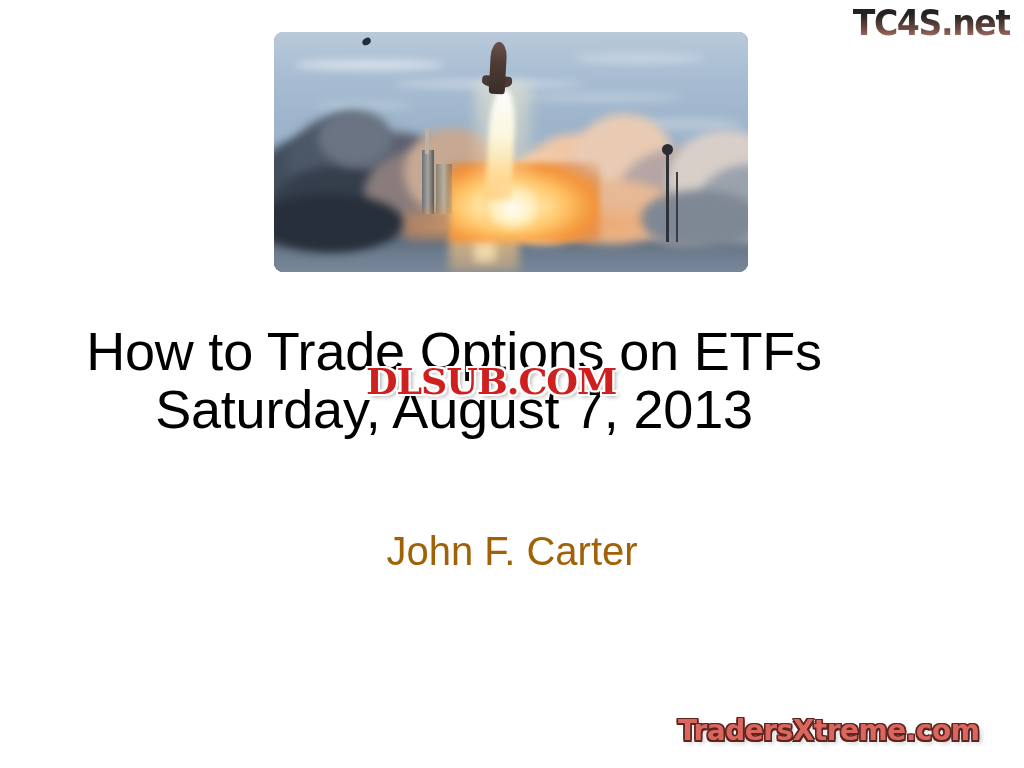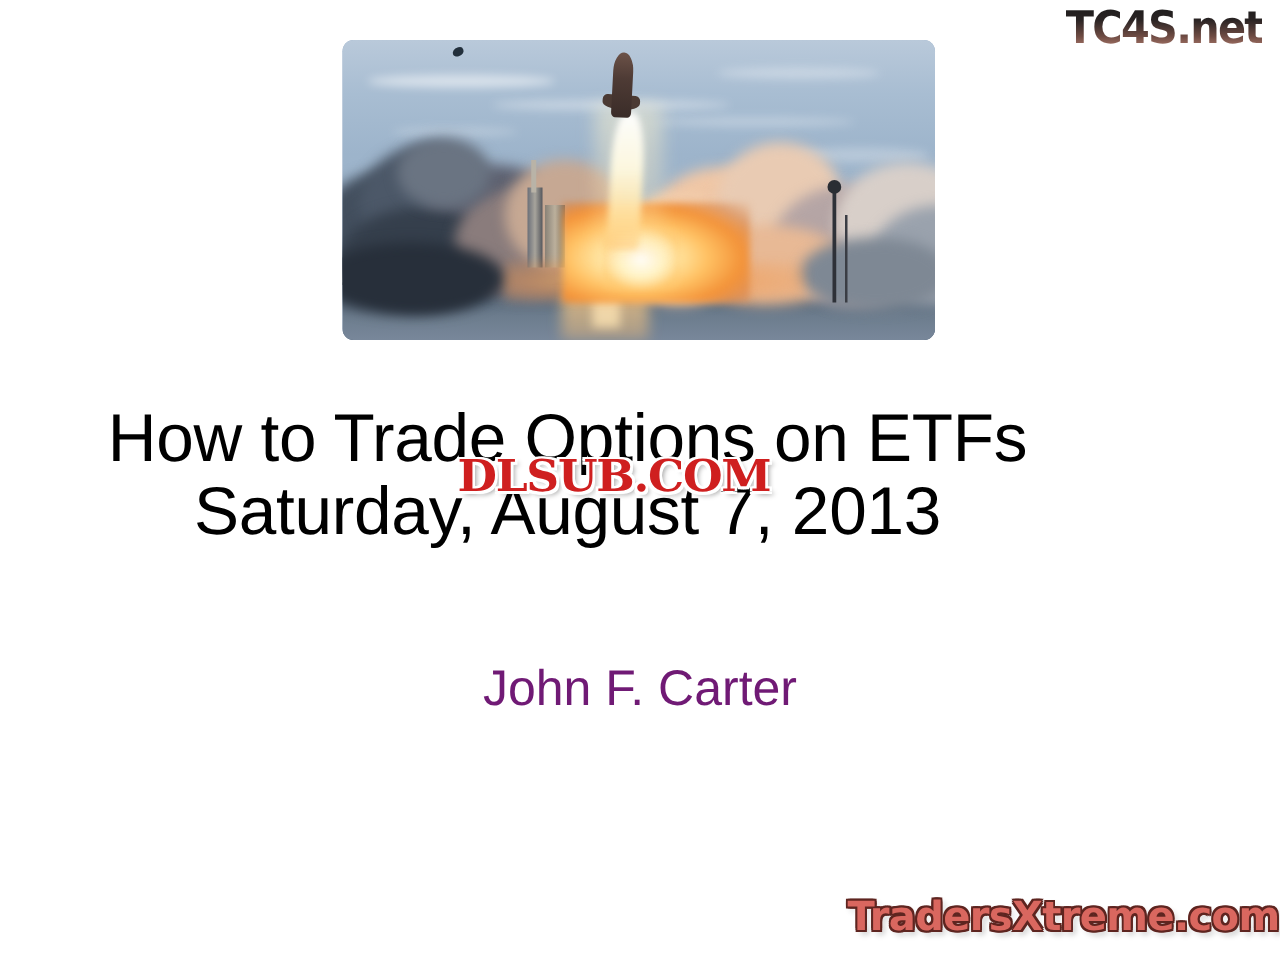--- a/index.html
+++ b/index.html
@@ -279,21 +279,21 @@
   }
 
   .subtitle-block {
     position: absolute;
     left: 0;
     top: 520px;
     width: 1024px;
     text-align: center;
   }
   .subtitle-line {
-    color: #701a75;
+    color: #a16207;
     font-size: 40px;
     line-height: 62px;
     font-weight: 400;
     white-space: nowrap;
   }
 
   
   .wm-tc4s {
     position: absolute;
     right: 14px;
@@ -329,21 +329,21 @@
       -2px 0 #ffffff, 2px 0 #ffffff, 0 -2px #ffffff, 0 2px #ffffff,
       -2px -2px #ffffff, 2px -2px #ffffff, -2px 2px #ffffff, 2px 2px #ffffff,
       3px 3px 4px rgba(0,0,0,0.35);
   }
 
   .wm-traders {
     position: absolute;
     left: 678px;
     top: 714px;
     font-family: "DejaVu Sans", sans-serif;
-    font-size: 32px;
+    font-size: 28px;
     font-weight: bold;
     letter-spacing: -0.5px;
     color: #d9675f;
     white-space: nowrap;
     text-shadow:
       -1.5px 0 #5e2520, 1.5px 0 #5e2520, 0 -1.5px #5e2520, 0 1.5px #5e2520,
       -1.5px -1.5px #5e2520, 1.5px -1.5px #5e2520,
       -1.5px 1.5px #5e2520, 1.5px 1.5px #5e2520,
       0 0 6px #ffffff, 0 0 9px #ffffff, 3px 3px 5px rgba(0,0,0,0.3);
   }

